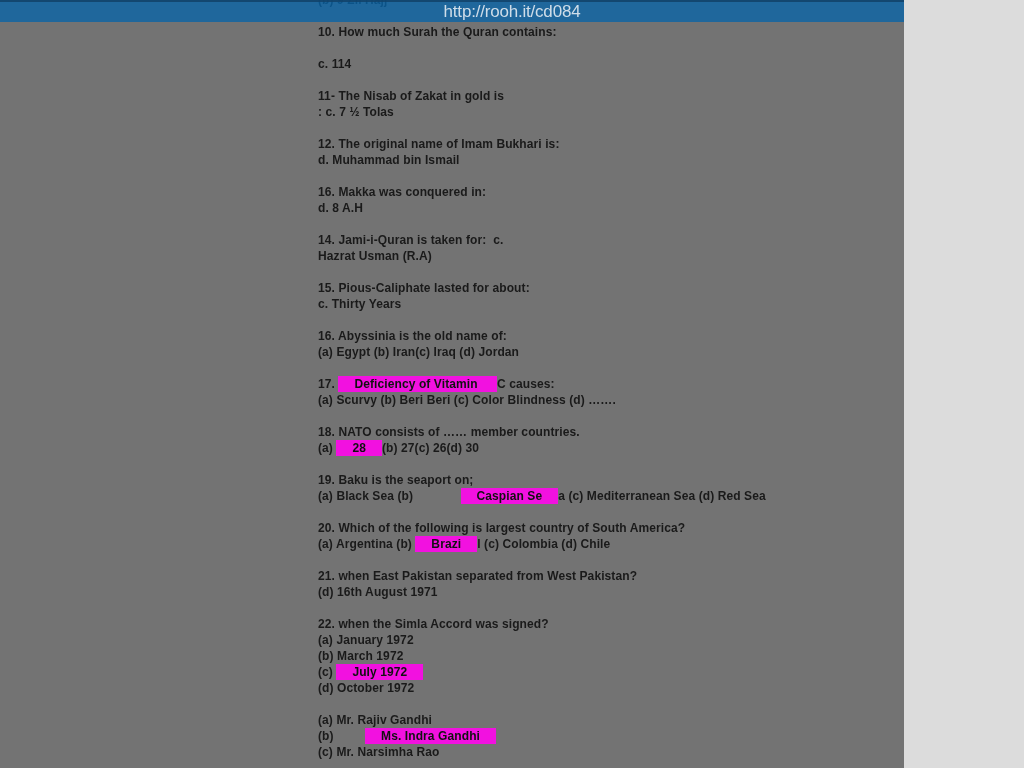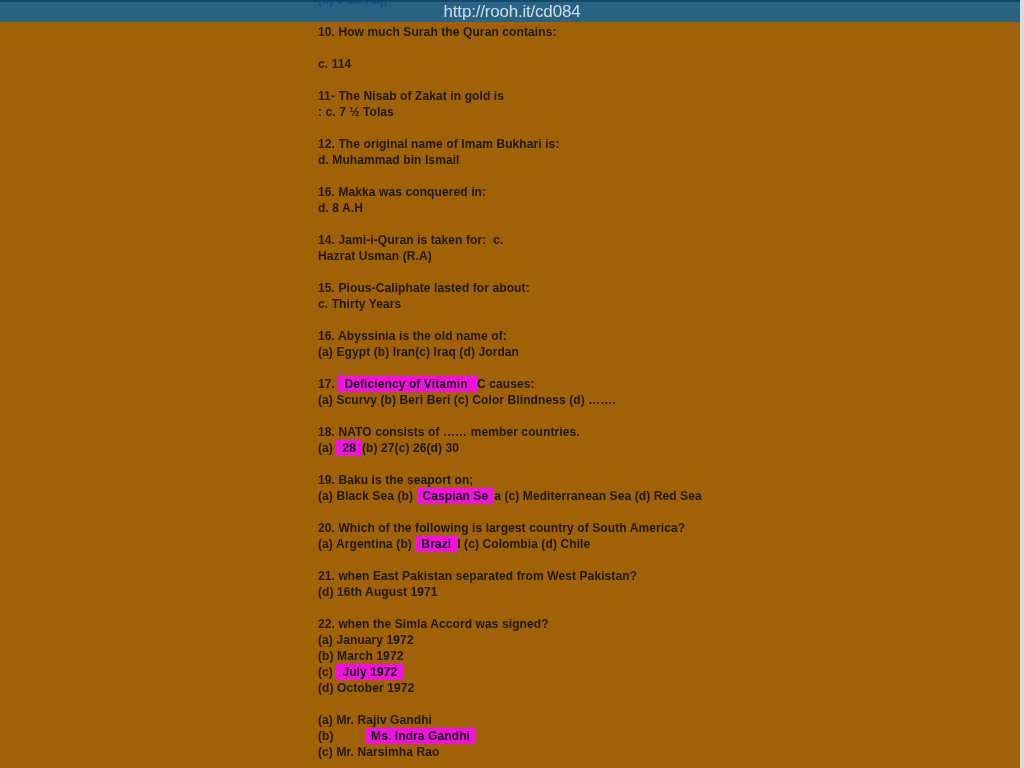--- a/index.html
+++ b/index.html
@@ -5,44 +5,44 @@
   * { margin: 0; padding: 0; box-sizing: border-box; }
   html, body {
     width: 1024px; height: 768px;
     overflow: hidden;
     font-family: "Liberation Sans", sans-serif;
   }
   body { background: #dcdcdc; }
 
   .screen {
     position: relative;
-    width: 1020px; height: 768px;
+    width: 904px; height: 768px;
     overflow: hidden;
-    background: #a16207;
+    background: #737373;
   }
 
   
   .doc {
     position: absolute;
     left: 318px;
     top: -8px;
     width: 700px;
     z-index: 1;
   }
   .line {
     height: 16px;
     line-height: 16px;
     font-size: 12px;
     font-weight: bold;
     letter-spacing: 0.1px;
     color: #1a1a1a;
     white-space: pre;
   }
   .hl {
-    padding: 1px 6px;
+    padding: 1px 16px;
     color: #111;
   }
 
   
   .topbar {
     position: absolute;
     top: 0; left: 0;
     width: 1024px; height: 22px;
     background: rgba(8, 100, 168, 0.78);
     border-top: 2px solid rgba(18, 66, 104, 0.85);
@@ -89,21 +89,21 @@
       <div class="line"><span>16. Abyssinia is the old name of:</span></div>
       <div class="line"><span>(a) Egypt (b) Iran(c) Iraq (d) Jordan</span></div>
       <div class="line"></div>
       <div class="line"><span>17. </span><span class="hl" style="background: rgb(242, 17, 224);">Deficiency of Vitamin </span><span>C causes:</span></div>
       <div class="line"><span>(a) Scurvy (b) Beri Beri (c) Color Blindness (d) …….</span></div>
       <div class="line"></div>
       <div class="line"><span>18. NATO consists of …… member countries.</span></div>
       <div class="line"><span>(a) </span><span class="hl" style="background: rgb(242, 17, 224);">28</span><span>(b) 27(c) 26(d) 30</span></div>
       <div class="line"></div>
       <div class="line"><span>19. Baku is the seaport on;</span></div>
-      <div class="line"><span>(a) Black Sea (b) </span><span class="hl" style="background: rgb(242, 17, 224);">Caspian Se</span><span>a (c) Mediterranean Sea (d) Red Sea</span></div>
+      <div class="line"><span>(a) Black Sea (b) </span><span class="hl" style="background: rgb(242, 17, 224); margin-left: 44px;">Caspian Se</span><span>a (c) Mediterranean Sea (d) Red Sea</span></div>
       <div class="line"></div>
       <div class="line"><span>20. Which of the following is largest country of South America?</span></div>
       <div class="line"><span>(a) Argentina (b) </span><span class="hl" style="background: rgb(242, 17, 224);">Brazi</span><span>l (c) Colombia (d) Chile</span></div>
       <div class="line"></div>
       <div class="line"><span>21. when East Pakistan separated from West Pakistan?</span></div>
       <div class="line"><span>(d) 16th August 1971</span></div>
       <div class="line"></div>
       <div class="line"><span>22. when the Simla Accord was signed?</span></div>
       <div class="line"><span>(a) January 1972</span></div>
       <div class="line"><span>(b) March 1972</span></div>

